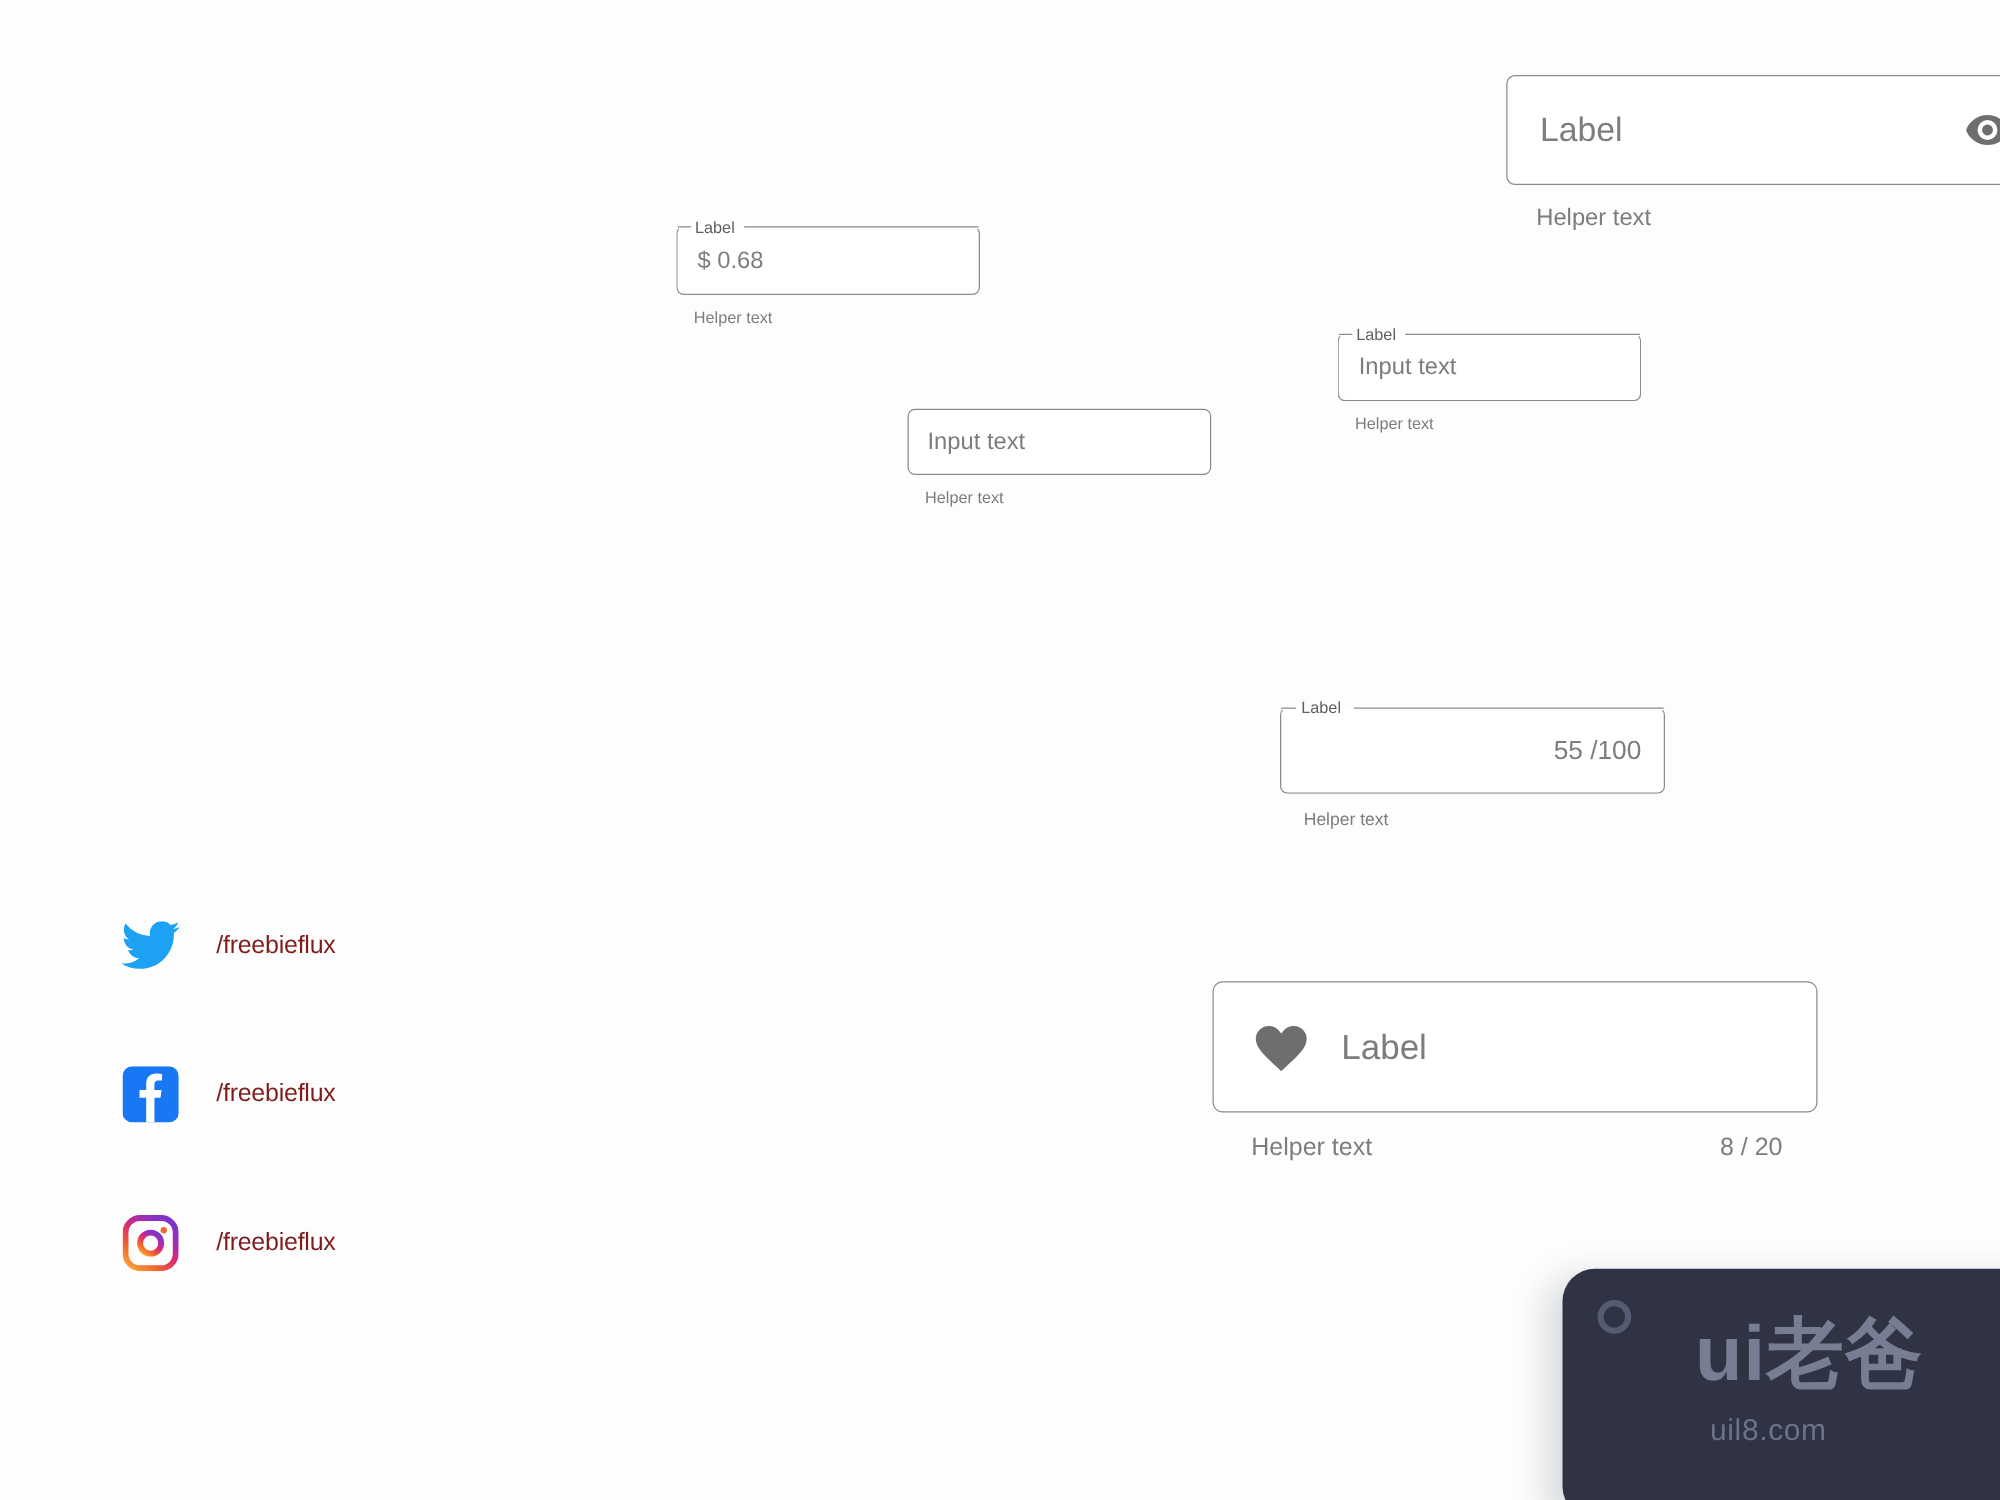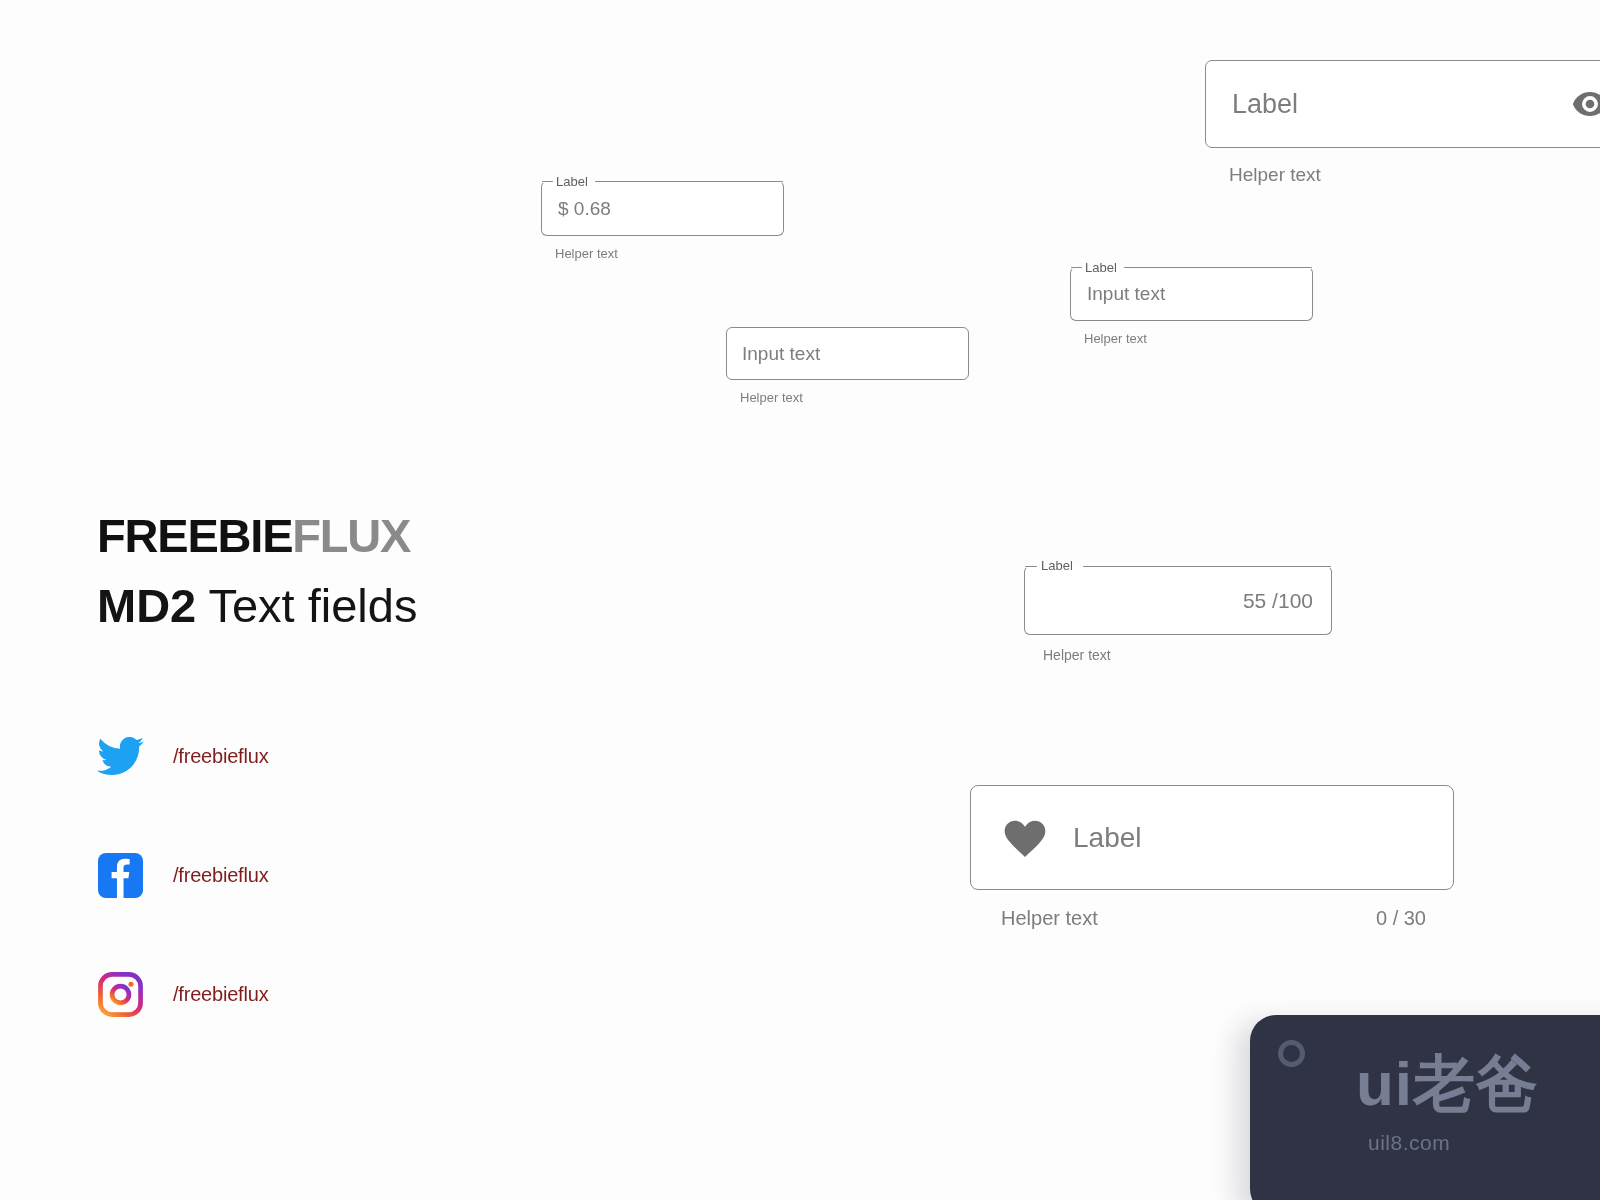--- a/index.html
+++ b/index.html
@@ -208,40 +208,31 @@
     color: #777e94;
     letter-spacing: 1px;
     line-height: 1;
     white-space: nowrap;
     text-align: center;
   }
   .wm-sub {
     position: absolute;
     left: 118px;
     top: 116px;
-    font-size: 21px;
+    font-size: 24px;
     color: #6c7288;
     letter-spacing: 0.5px;
     white-space: nowrap;
   }
 </style>
 </head>
 <body>
 
 <div id="canvas">
 
-  <div class="brand">
-    <div class="brand-logo">
-      <span class="part-a">FREEBIE</span><span class="part-b">FLUX</span>
-    </div>
-    <div class="brand-sub">
-      <span class="bold">MD2</span>
-      <span class="light">Text fields</span>
-    </div>
-  </div>
 
   <div class="social-list">
 
     <div class="social-row">
       <span class="social-icon">
         <svg width="47" height="39" viewBox="0 0 24 20" aria-hidden="true">
           <path fill="#1da1f2" d="M24 2.37a9.9 9.9 0 0 1-2.83.78A4.93 4.93 0 0 0 23.34.37a9.86 9.86 0 0 1-3.13 1.2A4.92 4.92 0 0 0 11.8 6.03 13.96 13.96 0 0 1 1.67.9 4.92 4.92 0 0 0 3.19 7.46a4.9 4.9 0 0 1-2.23-.62v.06a4.93 4.93 0 0 0 3.95 4.83 4.96 4.96 0 0 1-2.22.08 4.93 4.93 0 0 0 4.6 3.42A9.88 9.88 0 0 1 0 17.29a13.94 13.94 0 0 0 7.55 2.21c9.06 0 14.01-7.5 14.01-14.01l-.02-.64A9.98 9.98 0 0 0 24 2.37z"></path>
         </svg>
       </span>
       <span class="social-handle">/freebieflux</span>
@@ -332,21 +323,21 @@
     <div class="tf-box">
       <span style="display:flex;align-items:center;">
         <svg width="44" height="40" viewBox="0 0 24 22" aria-hidden="true">
           <path fill="#6e6e6e" d="M12 21.4l-1.7-1.6C4.3 14.3.8 11.1.8 7.2.8 4 3.3 1.5 6.5 1.5c1.8 0 3.5.85 4.6 2.2l.9 1.1.9-1.1A5.96 5.96 0 0 1 17.5 1.5c3.2 0 5.7 2.5 5.7 5.7 0 3.9-3.5 7.1-9.5 12.63L12 21.4z"></path>
         </svg>
       </span>
       <span class="tf-value">Label</span>
     </div>
     <div class="tf-helper-row">
       <span class="tf-helper">Helper text</span>
-      <span class="tf-helper">0 / 30</span>
+      <span class="tf-helper">8 / 20</span>
     </div>
   </div>
 
   <div class="watermark">
     <span class="wm-ring"></span>
     <span class="wm-main">ui老爸</span>
     <span class="wm-sub">uil8.com</span>
   </div>
 
 </div>

